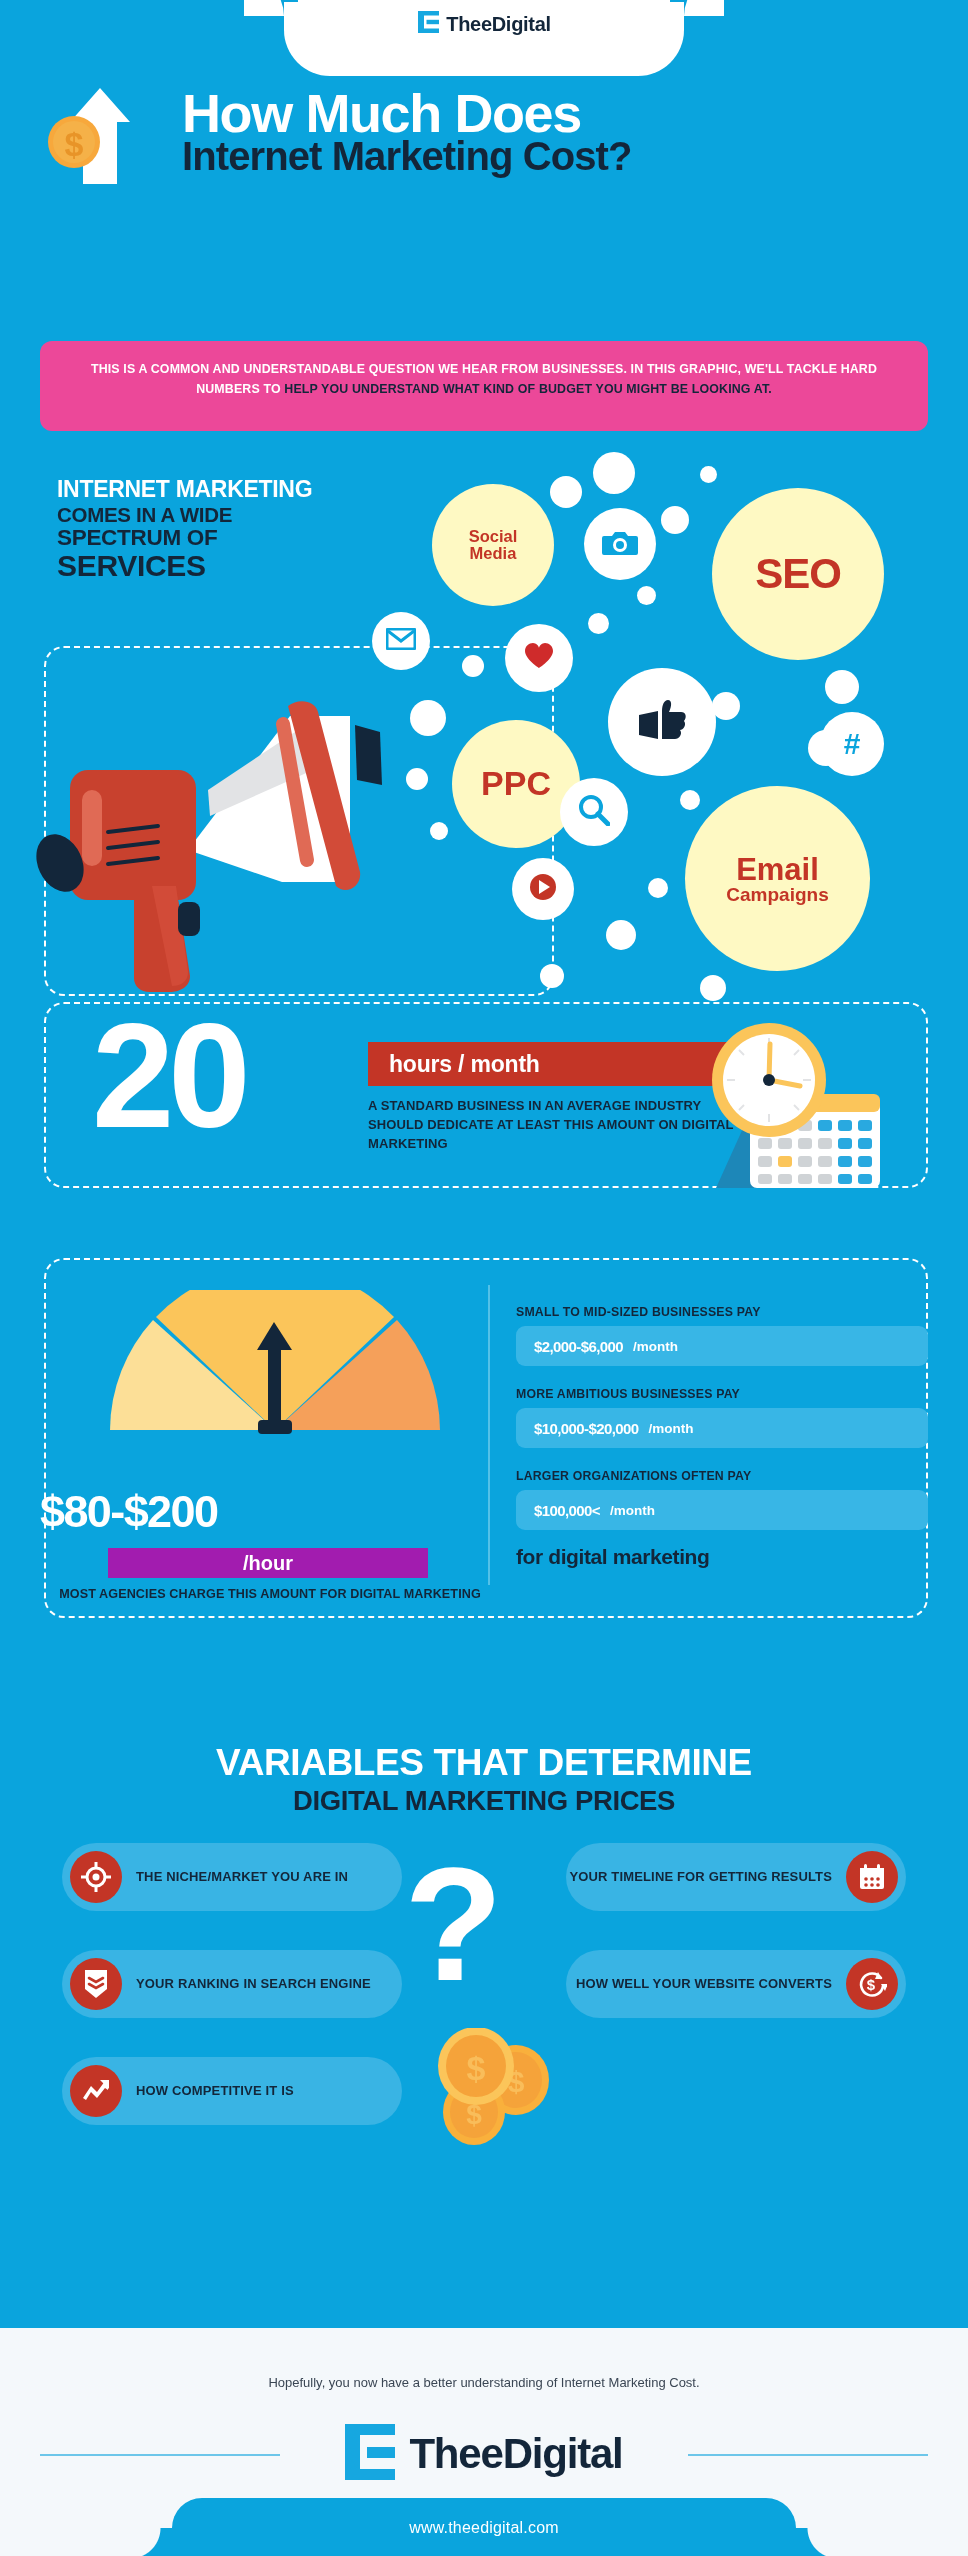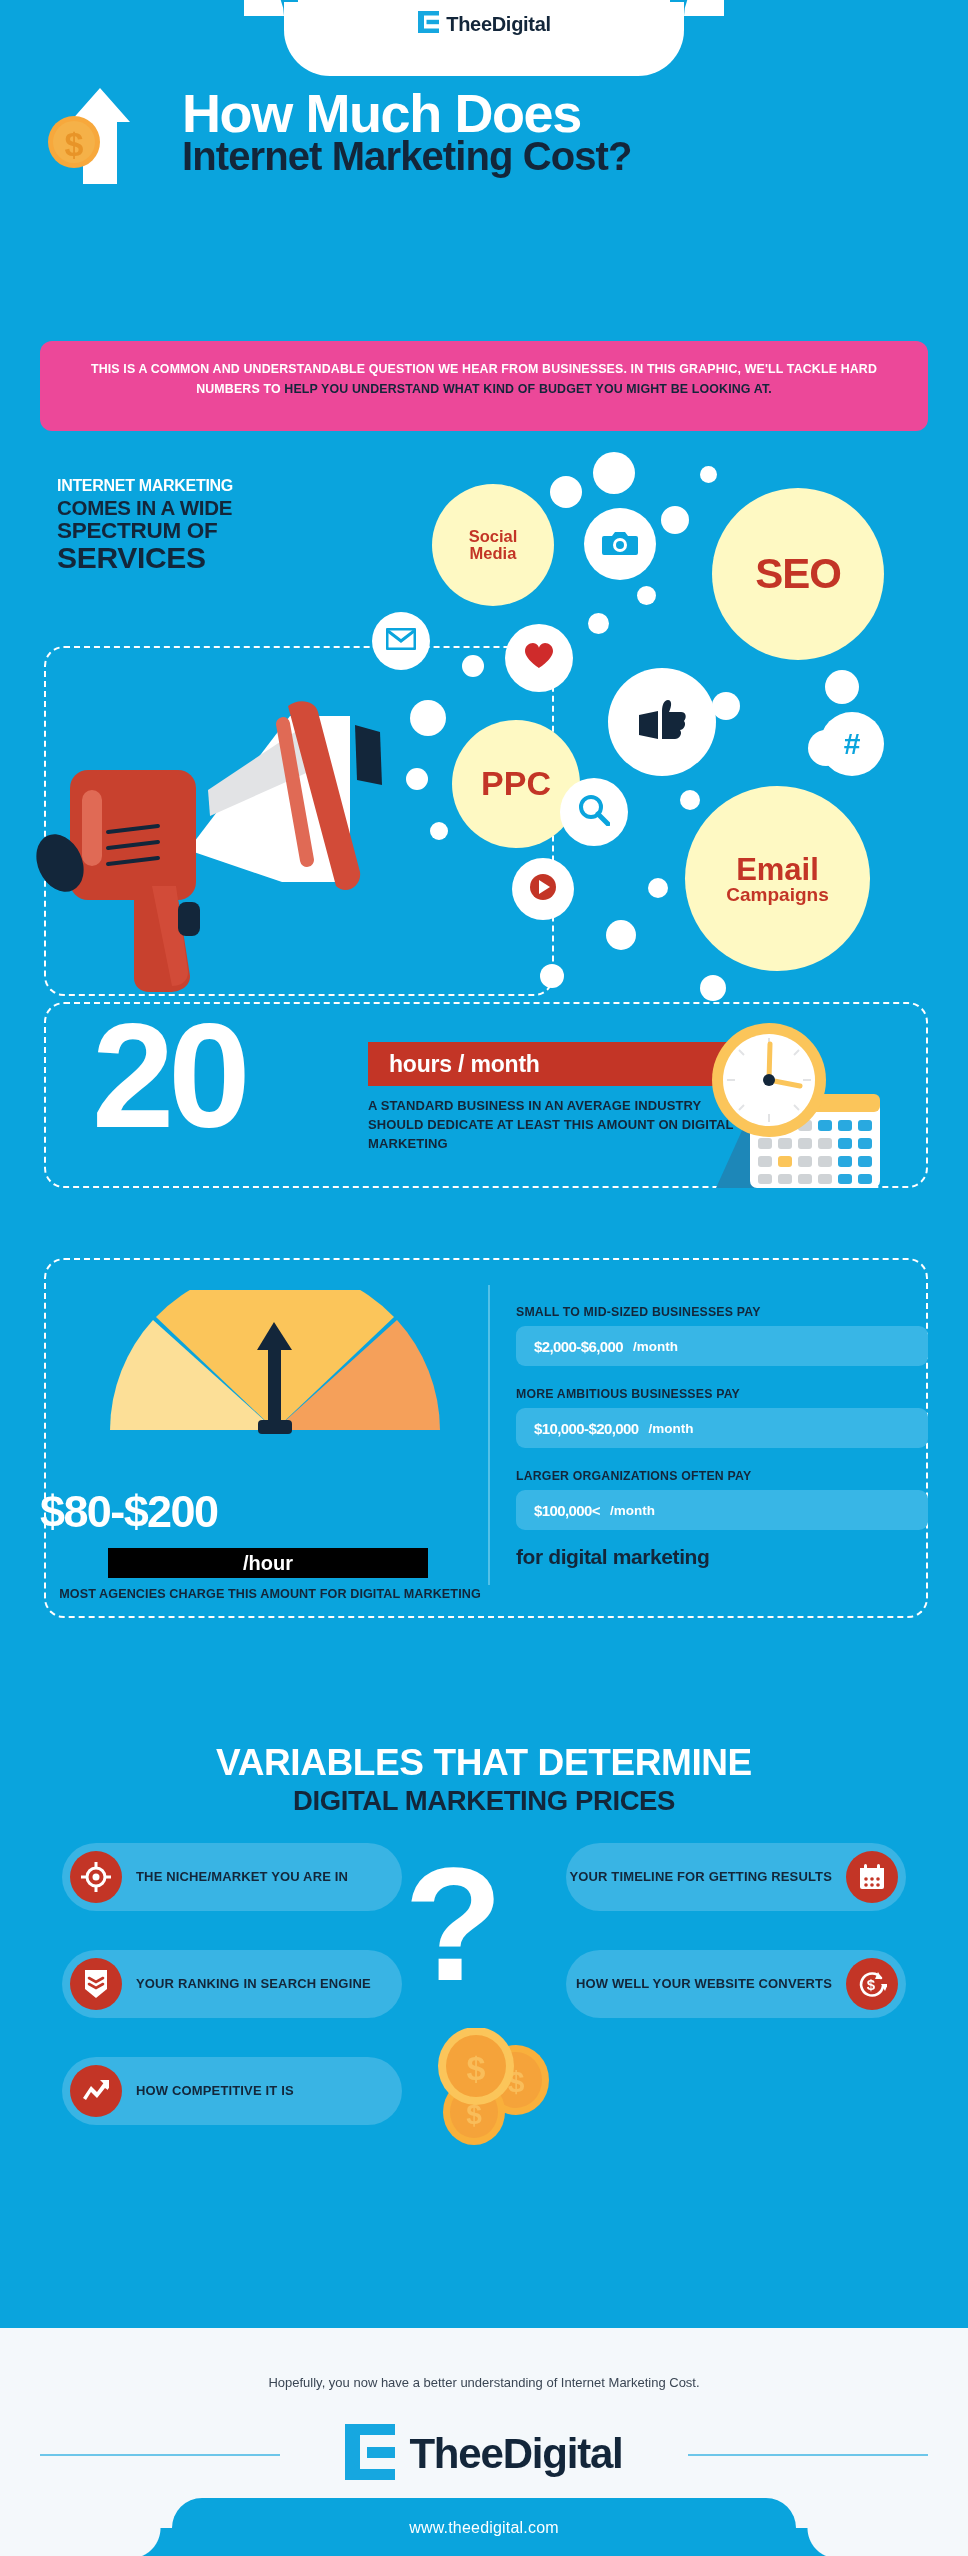--- a/index.html
+++ b/index.html
@@ -60,21 +60,21 @@
     text-align: center; font-size: 12.4px; font-weight: bold; line-height: 1.62;
     letter-spacing: 0.15px;
     margin-top: 19px;
   }
   .intro .w { color: #ffffff; }
   .intro .d { color: #13263a; }
 
   
   .svc-head { position: absolute; left: 57px; top: 478px; width: 380px; }
   .svc-head div { font-weight: bold; letter-spacing: -0.3px; line-height: 1.04; }
-  .svc-l1 { font-size: 16px; color: #ffffff; }
+  .svc-l1 { font-size: 23px; color: #ffffff; }
   .svc-l2 { font-size: 20.5px; color: #13263a; margin-top: 2px; }
   .svc-l3 { font-size: 22.5px; color: #13263a; margin-top: 1px; }
   .svc-l4 { font-size: 30px; color: #13263a; margin-top: 0px; }
 
   .dashbox {
     position: absolute; border: 2px dashed #ffffff; border-radius: 20px;
   }
 
   .bub {
     position: absolute; border-radius: 50%;
@@ -105,21 +105,21 @@
   .clockcal { position: absolute; left: 694px; top: 1012px; width: 226px; height: 180px; }
 
   
   .gauge-wrap { position: absolute; left: 100px; top: 1290px; width: 350px; height: 140px; }
   .price-hour {
     position: absolute; left: 40px; top: 1486px; width: 460px; text-align: left;
     font-size: 45px; font-weight: bold; color: #ffffff; letter-spacing: -1.6px;
   }
   .per-hour-bar {
     position: absolute; left: 108px; top: 1548px; width: 320px; height: 30px;
-    background: #000000; color: #ffffff;
+    background: #a21caf; color: #ffffff;
     display: flex; align-items: center; justify-content: center;
     font-size: 20px; font-weight: bold;
   }
   .price-hour-note {
     position: absolute; left: 40px; top: 1586px; width: 460px; text-align: center;
     font-size: 12.6px; font-weight: bold; color: #13263a; line-height: 1.42;
     letter-spacing: 0.1px;
   }
   .vdivider { position: absolute; left: 488px; top: 1285px; width: 2px; height: 300px; background: #53c1e8; }
 

